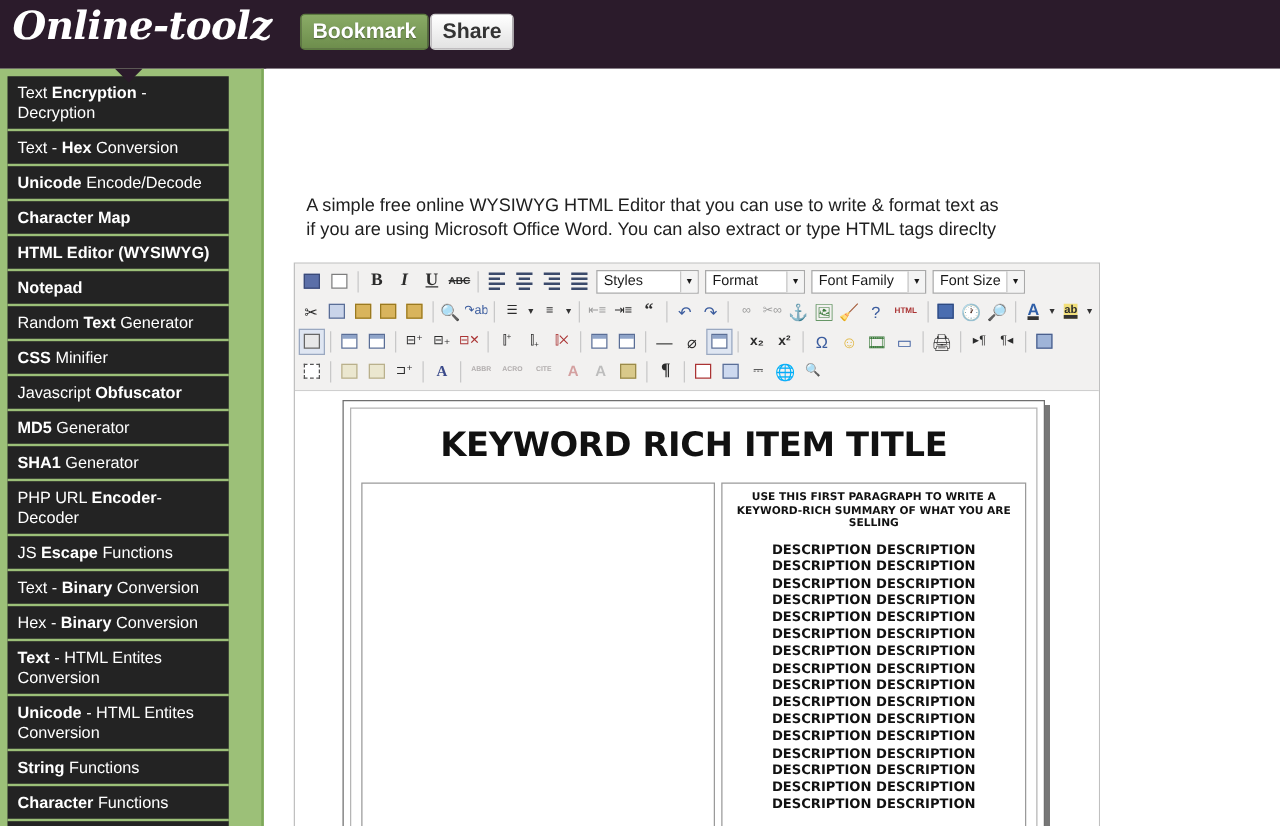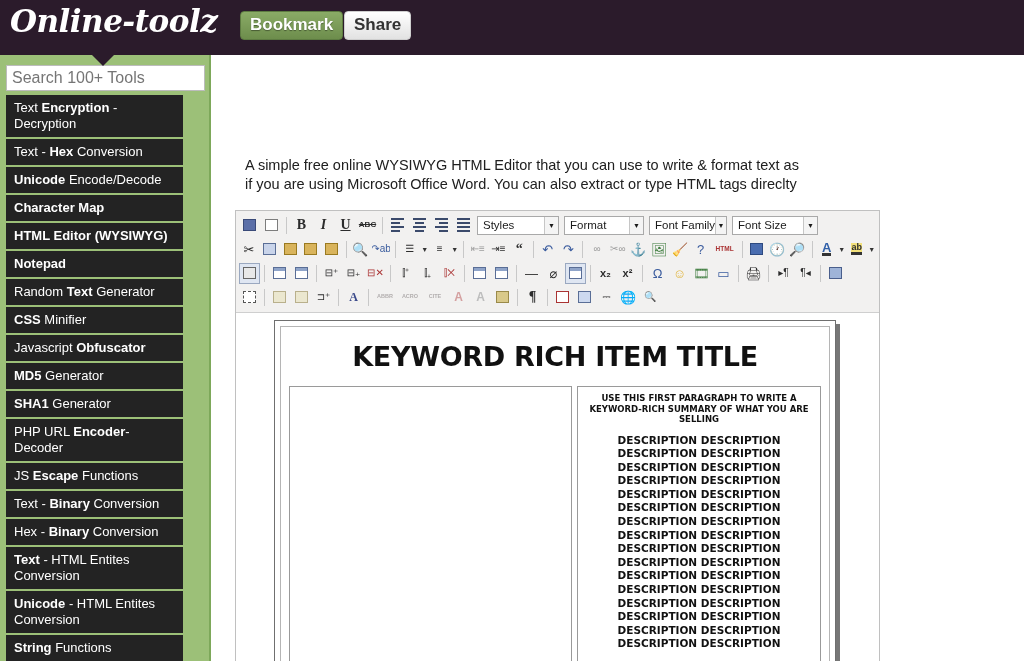--- a/index.html
+++ b/index.html
@@ -170,22 +170,22 @@
   .tb-select .lbl { flex: 1; white-space: nowrap; }
   .tb-select .caret {
     width: 14px; height: 17px;
     border-left: 1px solid #c6c6c6;
     background: #f4f4f4;
     display: flex; align-items: center; justify-content: center;
     font-size: 7px;
   }
   .sw-styles { width: 82px; }
   .sw-format { width: 80px; }
-  .sw-family { width: 78px; }
-  .sw-size { width: 86px; }
+  .sw-family { width: 92px; }
+  .sw-size { width: 74px; }
 
   
   .ic { font-size: 13px; line-height: 1; }
   .ic-sm { font-size: 10px; line-height: 1; }
   .ic-b { font-weight: bold; font-family: "Liberation Serif", serif; font-size: 14px; }
   .ic-i { font-style: italic; font-family: "Liberation Serif", serif; font-size: 14px; font-weight: bold;}
   .ic-u { text-decoration: underline; font-family: "Liberation Serif", serif; font-size: 14px; font-weight: bold;}
   .ic-s { text-decoration: line-through; font-size: 8px; font-weight: bold; }
   .ic-blue { color: #3b5c9e; }
   .ic-gray { color: #9d9d9d; }
@@ -280,21 +280,20 @@
 <body>
 
 <div id="topbar">
   <div id="logo">Online-toolz</div>
   <div id="bookmark-btn">Bookmark</div>
   <div id="share-btn">Share</div>
 </div>
 <div id="sidebar-notch"></div>
 
 <div id="sidebar">
-  <input id="search-input" type="text" placeholder="Search 100+ Tools" style="">
   <div id="tool-list">
       <div class="tool-item"><span class="reg">Text </span><b>Encryption</b><span class="reg"> - Decryption</span></div>
       <div class="tool-item"><span class="reg">Text - </span><b>Hex</b><span class="reg"> Conversion</span></div>
       <div class="tool-item"><span class="reg"></span><b>Unicode</b><span class="reg"> Encode/Decode</span></div>
       <div class="tool-item"><span class="reg"></span><b>Character Map</b><span class="reg"></span></div>
       <div class="tool-item"><span class="reg"></span><b>HTML Editor (WYSIWYG)</b><span class="reg"></span></div>
       <div class="tool-item"><span class="reg"></span><b>Notepad</b><span class="reg"></span></div>
       <div class="tool-item"><span class="reg">Random </span><b>Text</b><span class="reg"> Generator</span></div>
       <div class="tool-item"><span class="reg"></span><b>CSS</b><span class="reg"> Minifier</span></div>
       <div class="tool-item"><span class="reg">Javascript </span><b>Obfuscator</b><span class="reg"></span></div>

